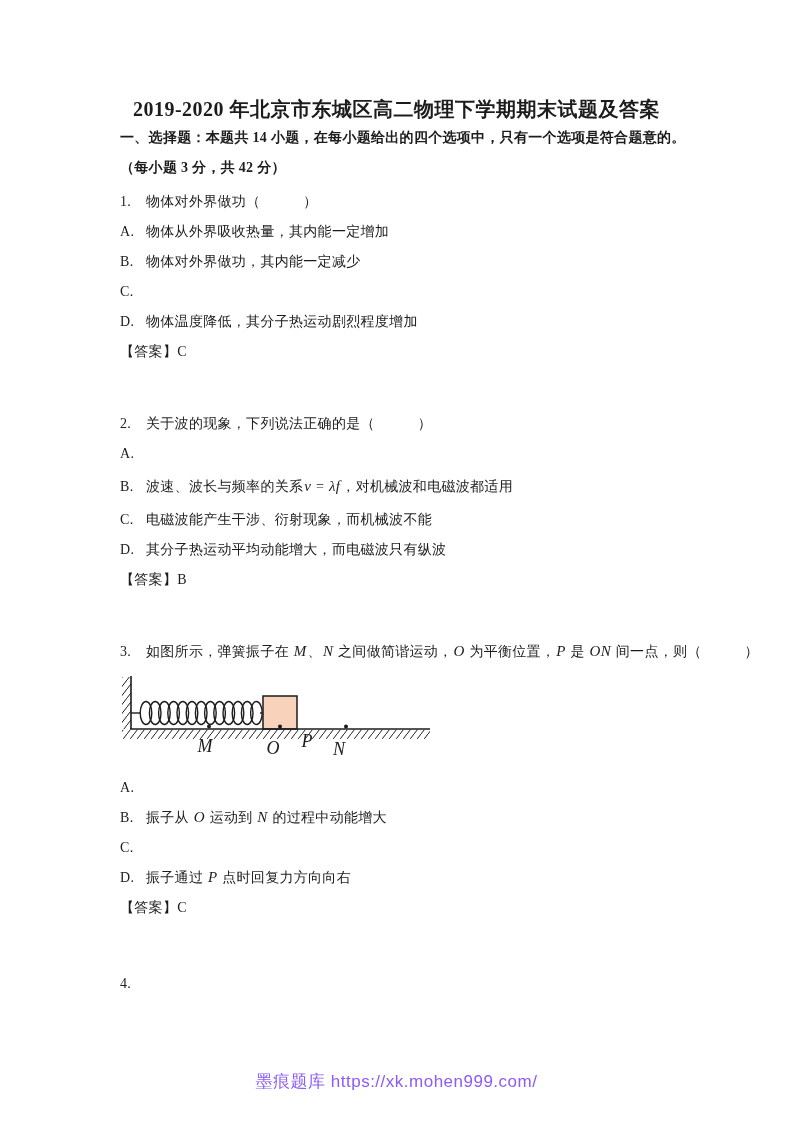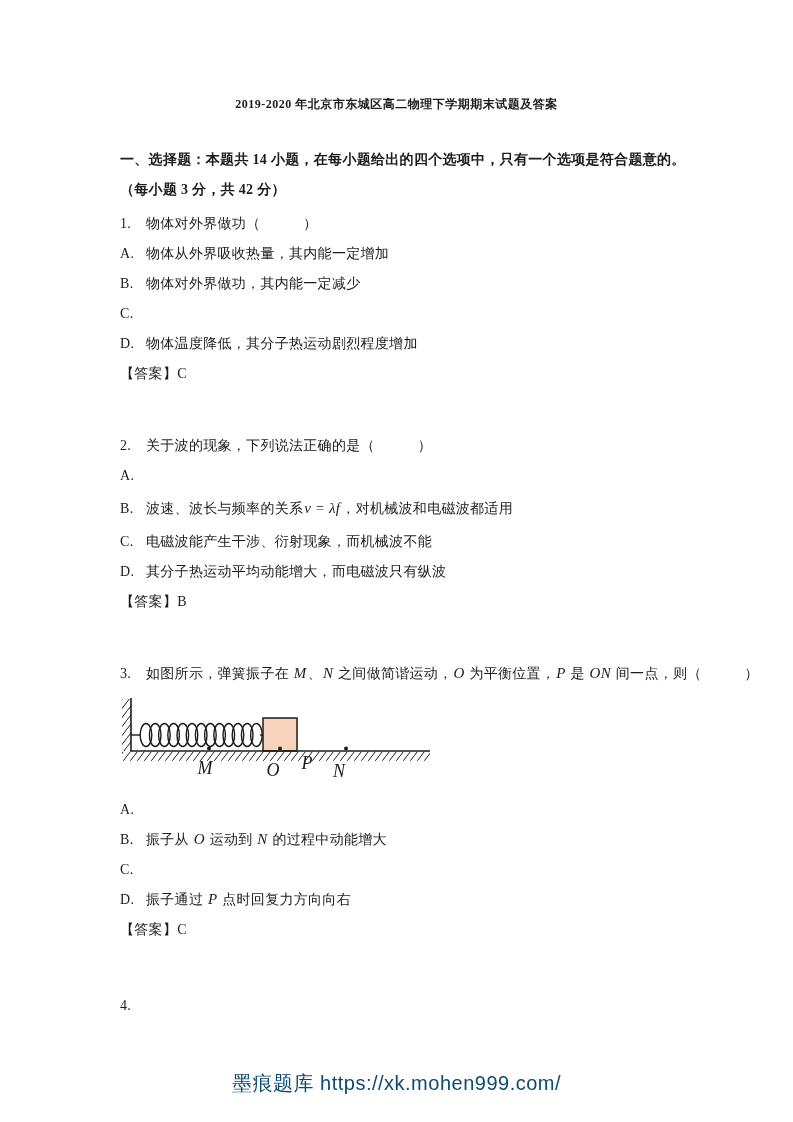--- a/index.html
+++ b/index.html
@@ -9,26 +9,26 @@
     font-family:"Liberation Serif","DejaVu Serif",serif;
     color:#1c1c1c;
     position:relative;
     overflow:hidden;
   }
   .content { padding:0 0 0 120px; }
   .doc-title {
     padding-top:96px;
     width:553px;
     text-align:center;
-    font-size:12px;
+    font-size:20px;
     font-weight:bold;
     letter-spacing:0.5px;
     white-space:nowrap;
   }
-  .sec-line1 { margin-top:32px; }
+  .sec-line1 { }
   .sec-bold { font-weight:bold; font-size:14.5px; }
   .line {
     height:30px;
     display:flex;
     align-items:center;
     font-size:14px;
     letter-spacing:0.3px;
     white-space:pre;
   }
   .tall { height:36px; }
@@ -46,22 +46,22 @@
     font-size:15px;
     padding:0 1px;
   }
   .figure-wrap { margin:4px 0 4px 0; height:98px; }
   .page-footer {
     position:absolute;
     top:1070px; left:0;
     width:793px;
     text-align:center;
     font-family:"Liberation Sans","DejaVu Sans",sans-serif;
-    font-size:20px;
-    color:#0c4a6e;
+    font-size:17px;
+    color:#8b5cf6;
     letter-spacing:0.5px;
   }
 </style>
 </head>
 <body>
 
 <div class="content">
 
   <div class="doc-title">2019-2020 年北京市东城区高二物理下学期期末试题及答案</div>
 

